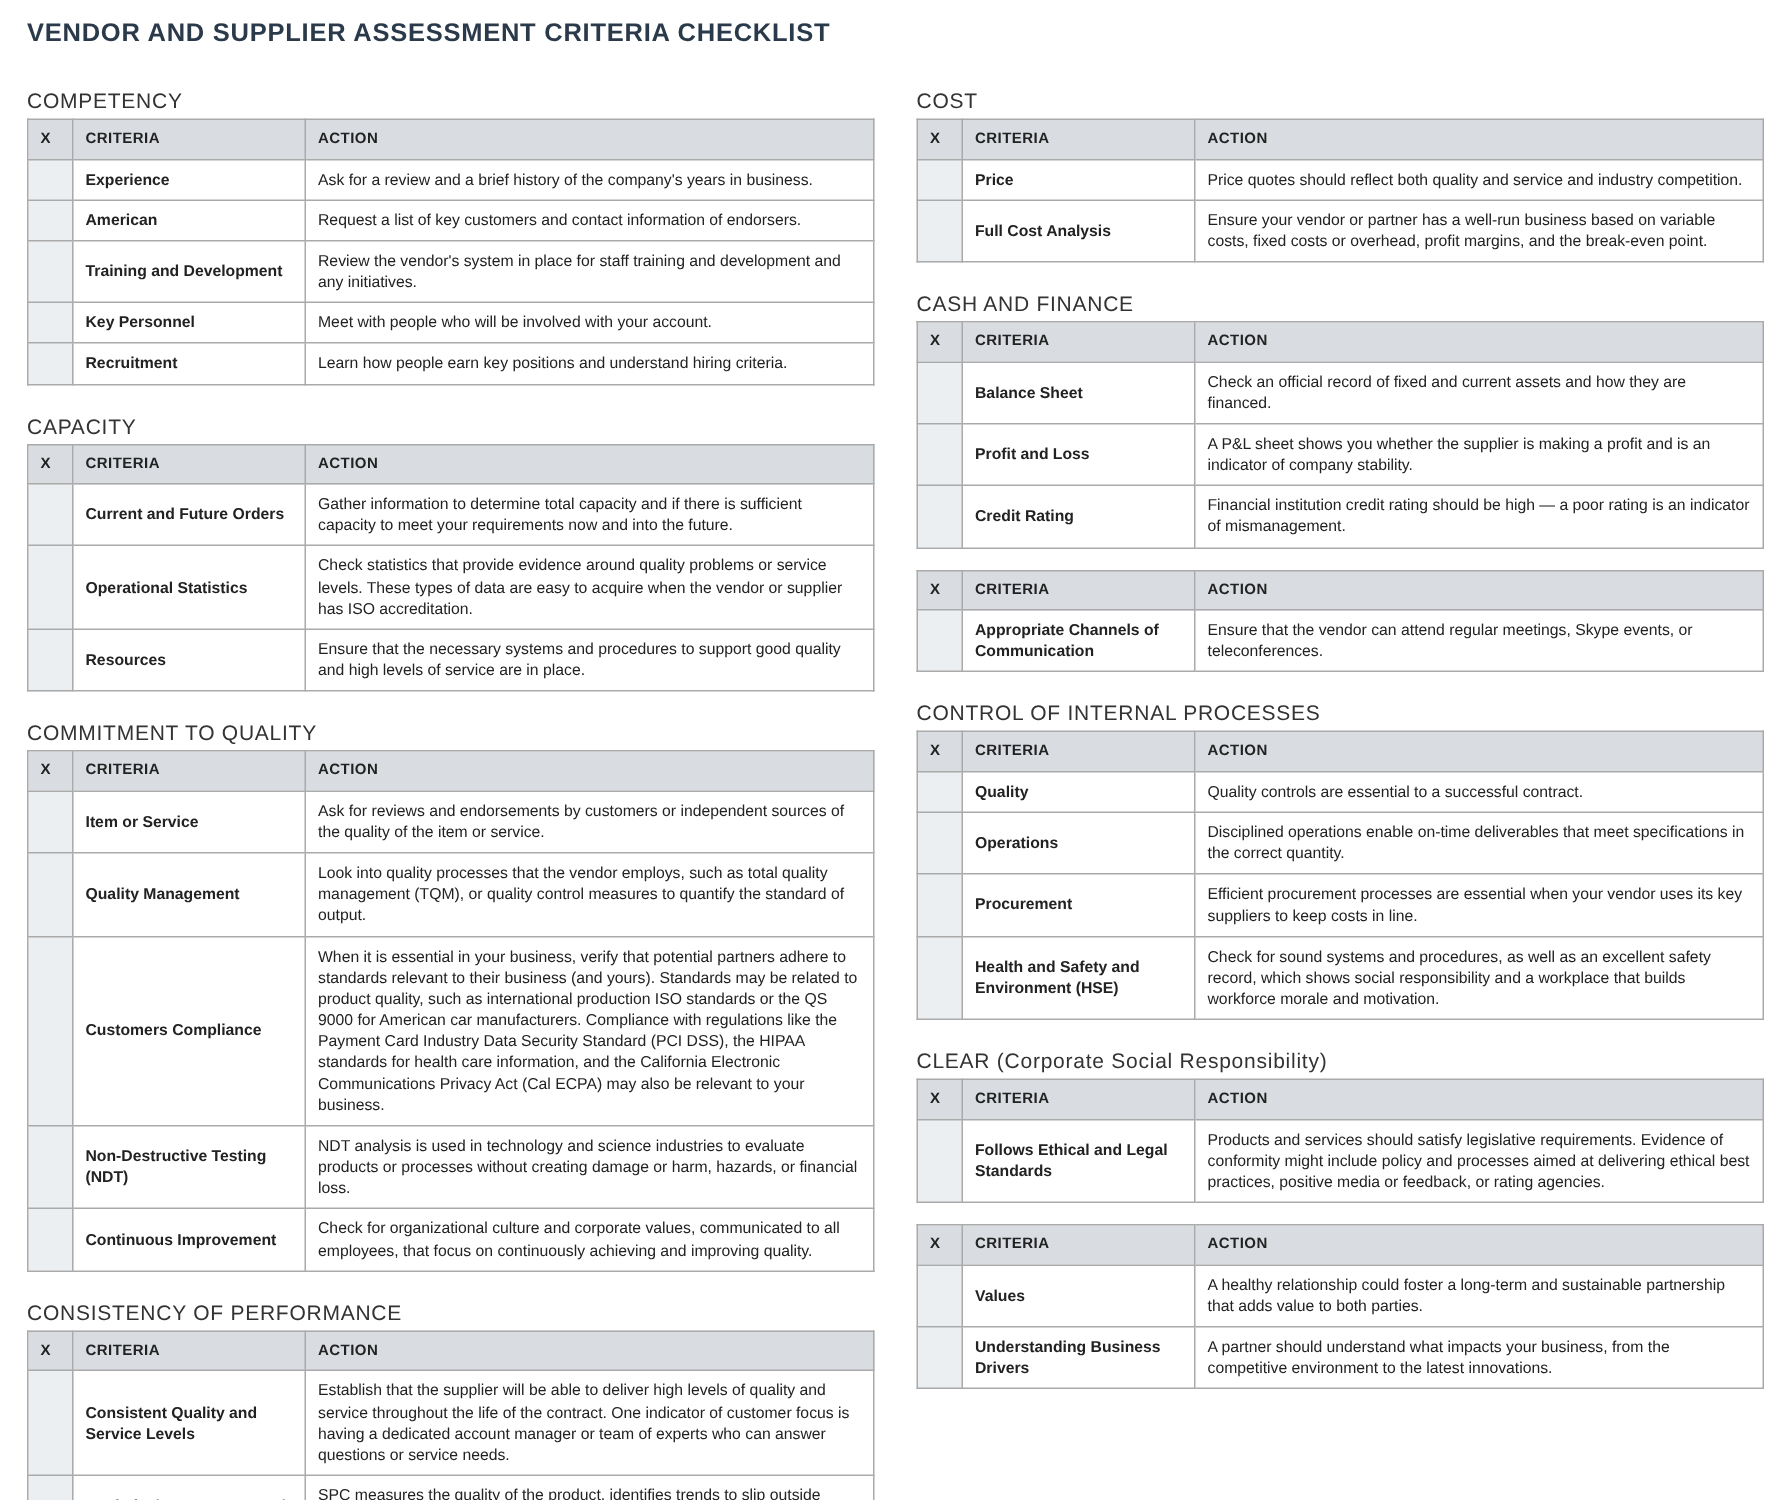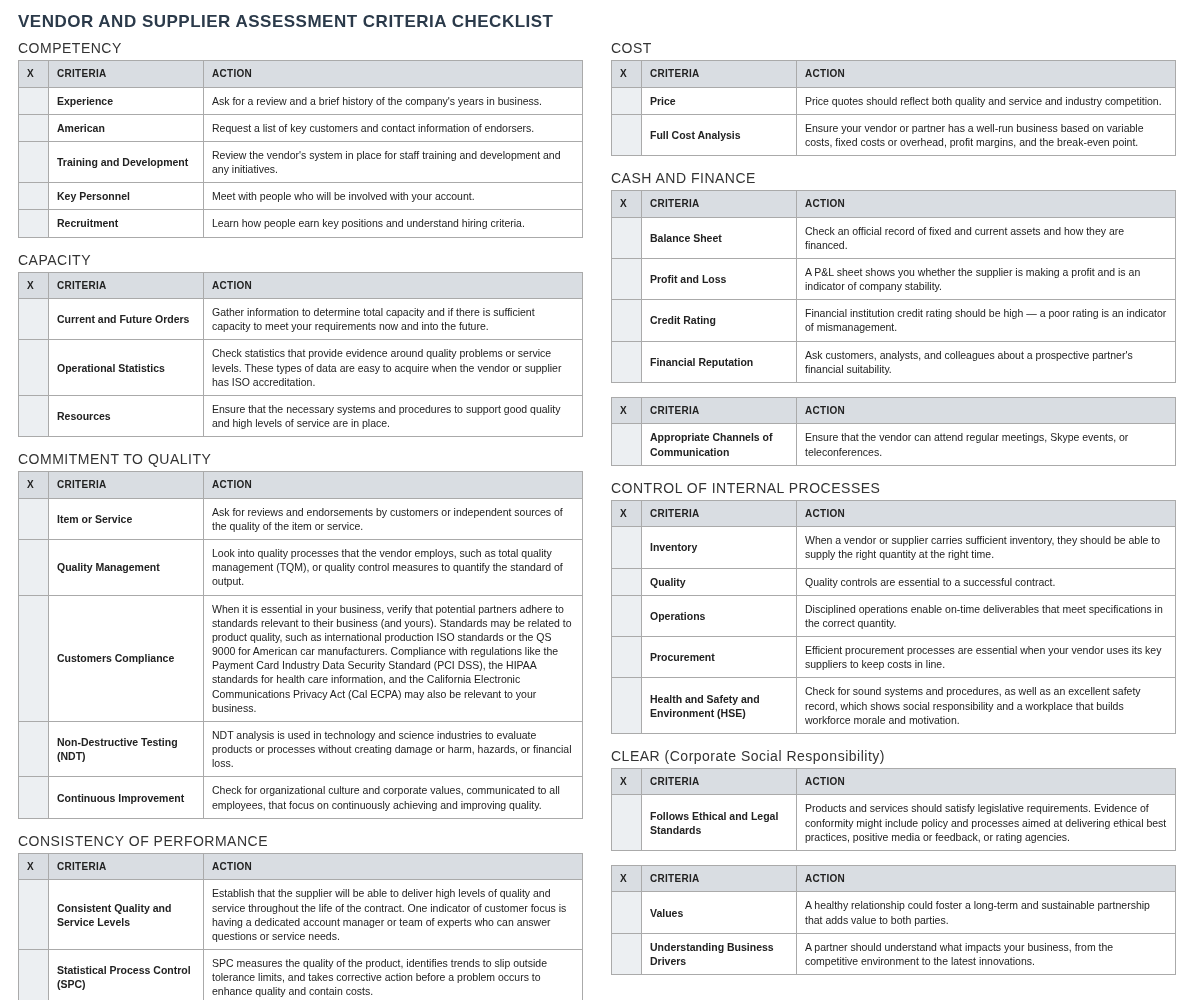--- a/index.html
+++ b/index.html
@@ -28,20 +28,21 @@
   }
   .section {
     margin-bottom: 14px;
   }
   .section-title {
     font-size: 14px;
     font-weight: 400;
     letter-spacing: 0.5px;
     color: #333;
     margin-bottom: 4px;
+    margin-top: 19px;
   }
   table {
     width: 100%;
     border-collapse: collapse;
     table-layout: fixed;
   }
   th, td {
     border: 1px solid #aaa;
     padding: 6px 8px;
     vertical-align: middle;
@@ -278,25 +279,20 @@
             <tr>
               <td class="cb"></td>
               <td class="crit">Profit and Loss</td>
               <td>A P&amp;L sheet shows you whether the supplier is making a profit and is an indicator of company stability.</td>
             </tr>
             <tr>
               <td class="cb"></td>
               <td class="crit">Credit Rating</td>
               <td>Financial institution credit rating should be high — a poor rating is an indicator of mismanagement.</td>
             </tr>
-            <tr>
-              <td class="cb"></td>
-              <td class="crit">Financial Reputation</td>
-              <td>Ask customers, analysts, and colleagues about a prospective partner's financial suitability.</td>
-            </tr>
           </tbody>
         </table>
       </div>
       <div class="section">
         <table>
           <colgroup>
             <col class="x">
             <col class="cr">
             <col class="ac">
           </colgroup>
@@ -325,25 +321,20 @@
             <col class="ac">
           </colgroup>
           <thead>
             <tr>
               <th>X</th>
               <th>CRITERIA</th>
               <th>ACTION</th>
             </tr>
           </thead>
           <tbody>
-            <tr>
-              <td class="cb"></td>
-              <td class="crit">Inventory</td>
-              <td>When a vendor or supplier carries sufficient inventory, they should be able to supply the right quantity at the right time.</td>
-            </tr>
             <tr>
               <td class="cb"></td>
               <td class="crit">Quality</td>
               <td>Quality controls are essential to a successful contract.</td>
             </tr>
             <tr>
               <td class="cb"></td>
               <td class="crit">Operations</td>
               <td>Disciplined operations enable on-time deliverables that meet specifications in the correct quantity.</td>
             </tr>

